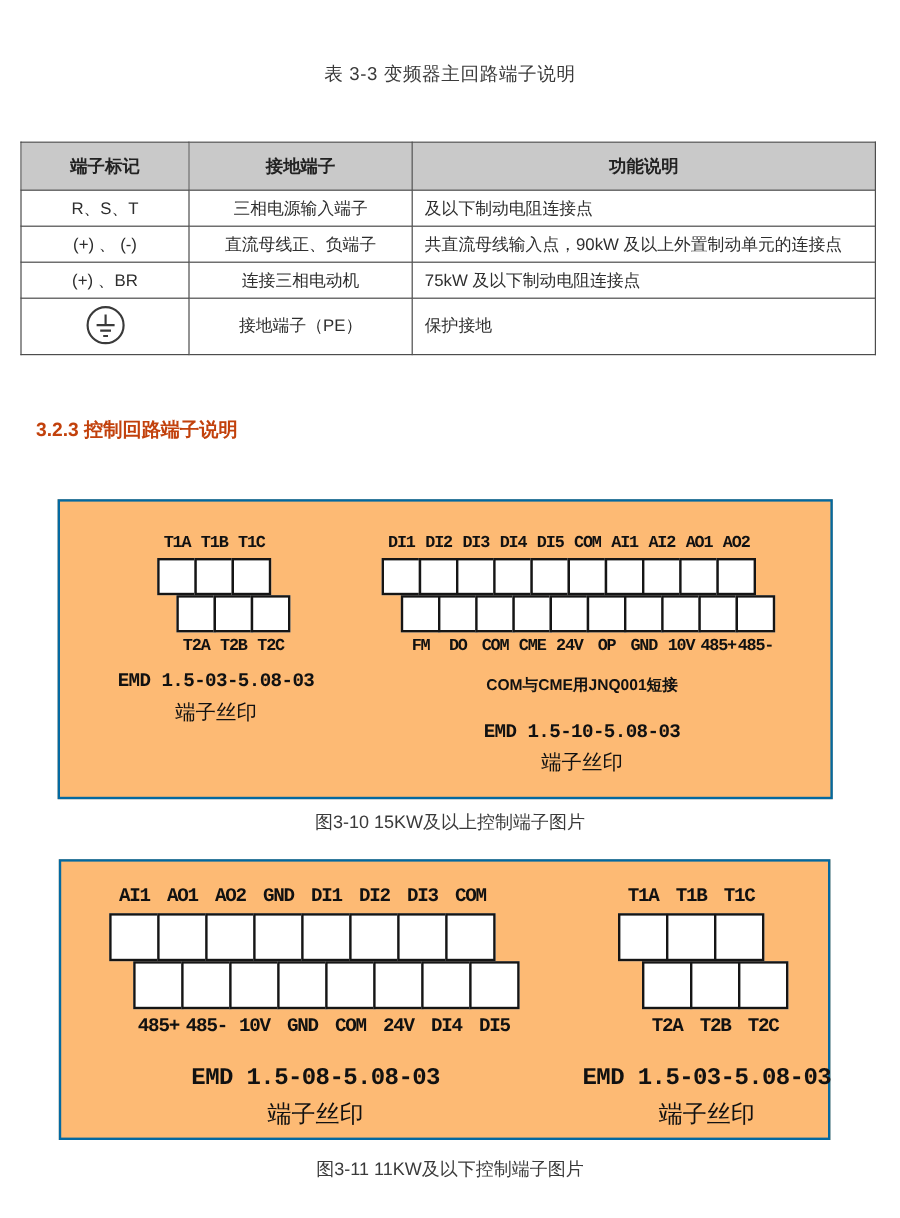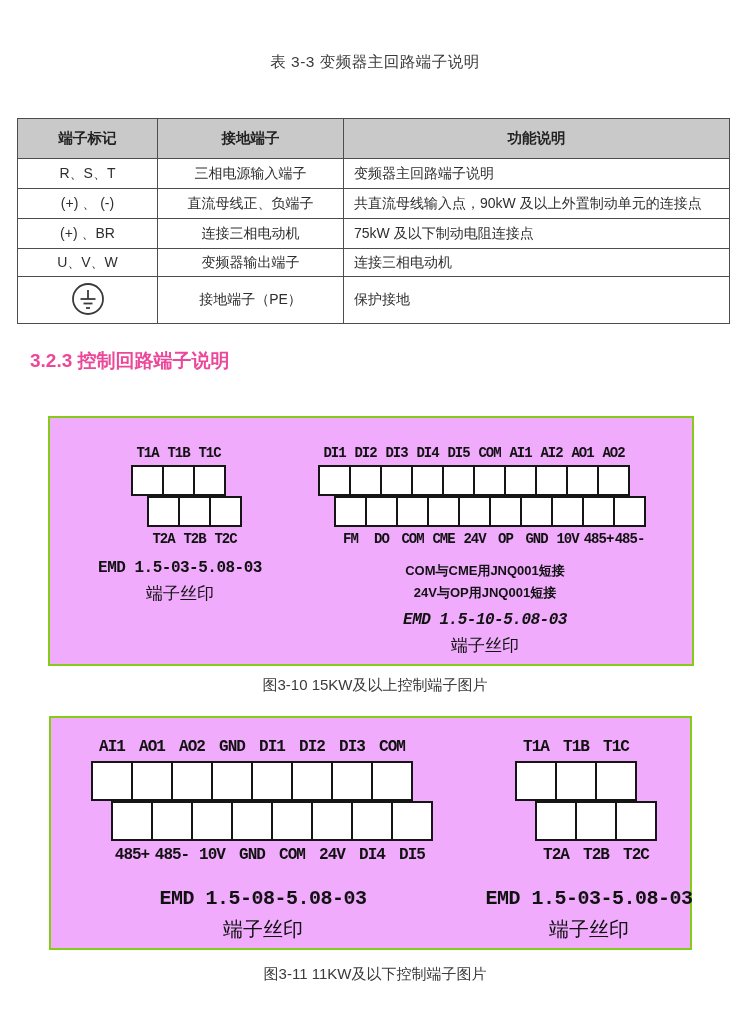--- a/index.html
+++ b/index.html
@@ -2,34 +2,34 @@
 <html style="--header-bg: #c9c9c9; --border: #4d4d4d;"><head>
 <meta charset="utf-8">
 <style>
   html,body{margin:0;padding:0;background:#ffffff;}
   .page{position:relative;width:750px;height:1015px;background:#fff;overflow:hidden;
         font-family:"Liberation Sans","DejaVu Sans",sans-serif;color:#333;}
 
   
   .title{position:absolute;top:52px;left:0;width:750px;text-align:center;
          font-size:15.5px;color:#3a3a3a;letter-spacing:.5px;}
-  .heading{position:absolute;top:348px;left:30px;font-size:19px;font-weight:bold;color:#ec4899;text-align:center;}
+  .heading{position:absolute;top:348px;left:30px;font-size:16px;font-weight:bold;color:#c2410c;text-align:center;}
 
   
   table.mtable{position:absolute;left:17px;top:118px;width:713px;border-collapse:collapse;table-layout:fixed;}
   .mtable th,.mtable td{border:1px solid var(--border,#4d4d4d);font-size:14px;color:#2e2e2e;
          padding:0;overflow:hidden;}
   .mtable th{height:39px;background:var(--header-bg,#c9c9c9);font-weight:bold;color:#222;
          font-size:14.5px;text-align:center;}
   .mtable td.c1,.mtable td.c2{text-align:center;}
   .mtable td.c3{text-align:left;padding-left:10px;}
   .mtable tr.h30 td{height:29px;} .mtable tr.h28 td{height:27px;} .mtable tr.h46 td{height:46px;}
 
   
-  .figbox{position:absolute;border:2px solid #84cc16;background:#f0abfc;}
+  .figbox{position:absolute;border:2px solid #0369a1;background:#fdba74;}
   #fig10{left:48px;top:416px;width:642px;height:246px;}
   #fig11{left:49px;top:716px;width:639px;height:230px;}
 
   .tgroup{position:absolute;white-space:nowrap;}
   .trow{white-space:nowrap;font-size:0;}
   .tlabel{display:inline-block;text-align:center;
           font-family:"Liberation Mono","DejaVu Sans Mono",monospace;font-weight:bold;color:#111;
           letter-spacing:-1px;margin-right:-2px;}
   .tbox{display:inline-block;border:2px solid #151515;box-sizing:border-box;background:#fff;margin-right:-2px;}
   .lrow.top{margin-bottom:3px;} .lrow.bottom{margin-top:3px;}
@@ -41,21 +41,21 @@
   
   .silk{position:absolute;text-align:center;color:#111;}
   .emd{font-family:"Liberation Mono","DejaVu Sans Mono",monospace;font-weight:bold;letter-spacing:-.5px;}
   .cn{font-weight:normal;font-family:"Liberation Sans","DejaVu Sans",sans-serif;}
   .s10l{left:5px;top:138px;width:250px;}
   .s10r{left:270px;top:142px;width:330px;}
   .s10l .emd,.s10r .emd{font-size:16px;line-height:25px;}
   .s10l .cn,.s10r .cn{font-size:17px;line-height:25px;}
   .note{font-size:13px;line-height:22px;font-weight:bold;
         font-family:"Liberation Sans","DejaVu Sans",sans-serif;color:#111;}
-  .mt4{margin-top:4px;font-style:italic;}
+  .mt4{margin-top:16px;}
   .s11l{left:37px;top:166px;width:350px;} .s11r{left:363px;top:166px;width:350px;}
   .s11l .emd,.s11r .emd{font-size:20px;line-height:30px;}
   .s11l .cn,.s11r .cn{font-size:20px;line-height:30px;}
 
   
   .figcap{position:absolute;left:0;width:750px;text-align:center;font-size:15px;color:#3a3a3a;}
   .cap10{top:676px;} .cap11{top:965px;}
 </style>
 </head>
 <body>
@@ -74,36 +74,31 @@
       <tr>
         <th>端子标记</th>
         <th>接地端子</th>
         <th>功能说明</th>
       </tr>
     </thead>
     <tbody>
         <tr class="h30">
           <td class="c1">R、S、T</td>
           <td class="c2">三相电源输入端子</td>
-          <td class="c3">变频器主回路端子说明</td>
+          <td class="c3">及以下制动电阻连接点</td>
         </tr>
         <tr class="h30">
           <td class="c1">(+) 、 (-)</td>
           <td class="c2">直流母线正、负端子</td>
           <td class="c3">共直流母线输入点，90kW 及以上外置制动单元的连接点</td>
         </tr>
         <tr class="h30">
           <td class="c1">(+) 、BR</td>
           <td class="c2">连接三相电动机</td>
           <td class="c3">75kW 及以下制动电阻连接点</td>
-        </tr>
-        <tr class="h28">
-          <td class="c1">U、V、W</td>
-          <td class="c2">变频器输出端子</td>
-          <td class="c3">连接三相电动机</td>
         </tr>
         <tr class="h46">
           <td class="c1"><svg width="34" height="34" viewBox="0 0 34 34">
               <circle cx="17" cy="17" r="15" fill="none" stroke="#3a3a3a" stroke-width="1.8"></circle>
               <line x1="17" y1="8" x2="17" y2="17" stroke="#3a3a3a" stroke-width="1.8"></line>
               <line x1="9.5" y1="17" x2="24.5" y2="17" stroke="#3a3a3a" stroke-width="1.8"></line>
               <line x1="12.5" y1="21.5" x2="21.5" y2="21.5" stroke="#3a3a3a" stroke-width="1.8"></line>
               <line x1="15" y1="26" x2="19" y2="26" stroke="#3a3a3a" stroke-width="1.8"></line>
             </svg></td>
           <td class="c2">接地端子（PE）</td>
@@ -126,21 +121,20 @@
         <div class="trow brow" style="margin-left: 0px;"><span class="tbox" style="width: 33px; height: 31px;"></span><span class="tbox" style="width: 33px; height: 31px;"></span><span class="tbox" style="width: 33px; height: 31px;"></span><span class="tbox" style="width: 33px; height: 31px;"></span><span class="tbox" style="width: 33px; height: 31px;"></span><span class="tbox" style="width: 33px; height: 31px;"></span><span class="tbox" style="width: 33px; height: 31px;"></span><span class="tbox" style="width: 33px; height: 31px;"></span><span class="tbox" style="width: 33px; height: 31px;"></span><span class="tbox" style="width: 33px; height: 31px;"></span></div>
         <div class="trow brow" style="margin-left: 16px;"><span class="tbox" style="width: 33px; height: 31px;"></span><span class="tbox" style="width: 33px; height: 31px;"></span><span class="tbox" style="width: 33px; height: 31px;"></span><span class="tbox" style="width: 33px; height: 31px;"></span><span class="tbox" style="width: 33px; height: 31px;"></span><span class="tbox" style="width: 33px; height: 31px;"></span><span class="tbox" style="width: 33px; height: 31px;"></span><span class="tbox" style="width: 33px; height: 31px;"></span><span class="tbox" style="width: 33px; height: 31px;"></span><span class="tbox" style="width: 33px; height: 31px;"></span></div>
         <div class="trow lrow bottom" style="margin-left: 16px;"><span class="tlabel" style="width: 33px;">FM</span><span class="tlabel" style="width: 33px;">DO</span><span class="tlabel" style="width: 33px;">COM</span><span class="tlabel" style="width: 33px;">CME</span><span class="tlabel" style="width: 33px;">24V</span><span class="tlabel" style="width: 33px;">OP</span><span class="tlabel" style="width: 33px;">GND</span><span class="tlabel" style="width: 33px;">10V</span><span class="tlabel" style="width: 33px;">485+</span><span class="tlabel" style="width: 33px;">485-</span></div>
       </div>
     <div class="silk s10l">
       <div class="emd">EMD 1.5-03-5.08-03</div>
       <div class="cn">端子丝印</div>
     </div>
     <div class="silk s10r">
       <div class="note">COM与CME用JNQ001短接</div>
-      <div class="note">24V与OP用JNQ001短接</div>
       <div class="emd mt4">EMD 1.5-10-5.08-03</div>
       <div class="cn">端子丝印</div>
     </div>
   </div>
   <div class="figcap cap10">图3-10  15KW及以上控制端子图片</div>
 
   <div class="figbox" id="fig11">
     <div class="tgroup g11l">
         <div class="trow lrow top" style="margin-left: 0px;"><span class="tlabel" style="width: 42px;">AI1</span><span class="tlabel" style="width: 42px;">AO1</span><span class="tlabel" style="width: 42px;">AO2</span><span class="tlabel" style="width: 42px;">GND</span><span class="tlabel" style="width: 42px;">DI1</span><span class="tlabel" style="width: 42px;">DI2</span><span class="tlabel" style="width: 42px;">DI3</span><span class="tlabel" style="width: 42px;">COM</span></div>
         <div class="trow brow" style="margin-left: 0px;"><span class="tbox" style="width: 42px; height: 40px;"></span><span class="tbox" style="width: 42px; height: 40px;"></span><span class="tbox" style="width: 42px; height: 40px;"></span><span class="tbox" style="width: 42px; height: 40px;"></span><span class="tbox" style="width: 42px; height: 40px;"></span><span class="tbox" style="width: 42px; height: 40px;"></span><span class="tbox" style="width: 42px; height: 40px;"></span><span class="tbox" style="width: 42px; height: 40px;"></span></div>

